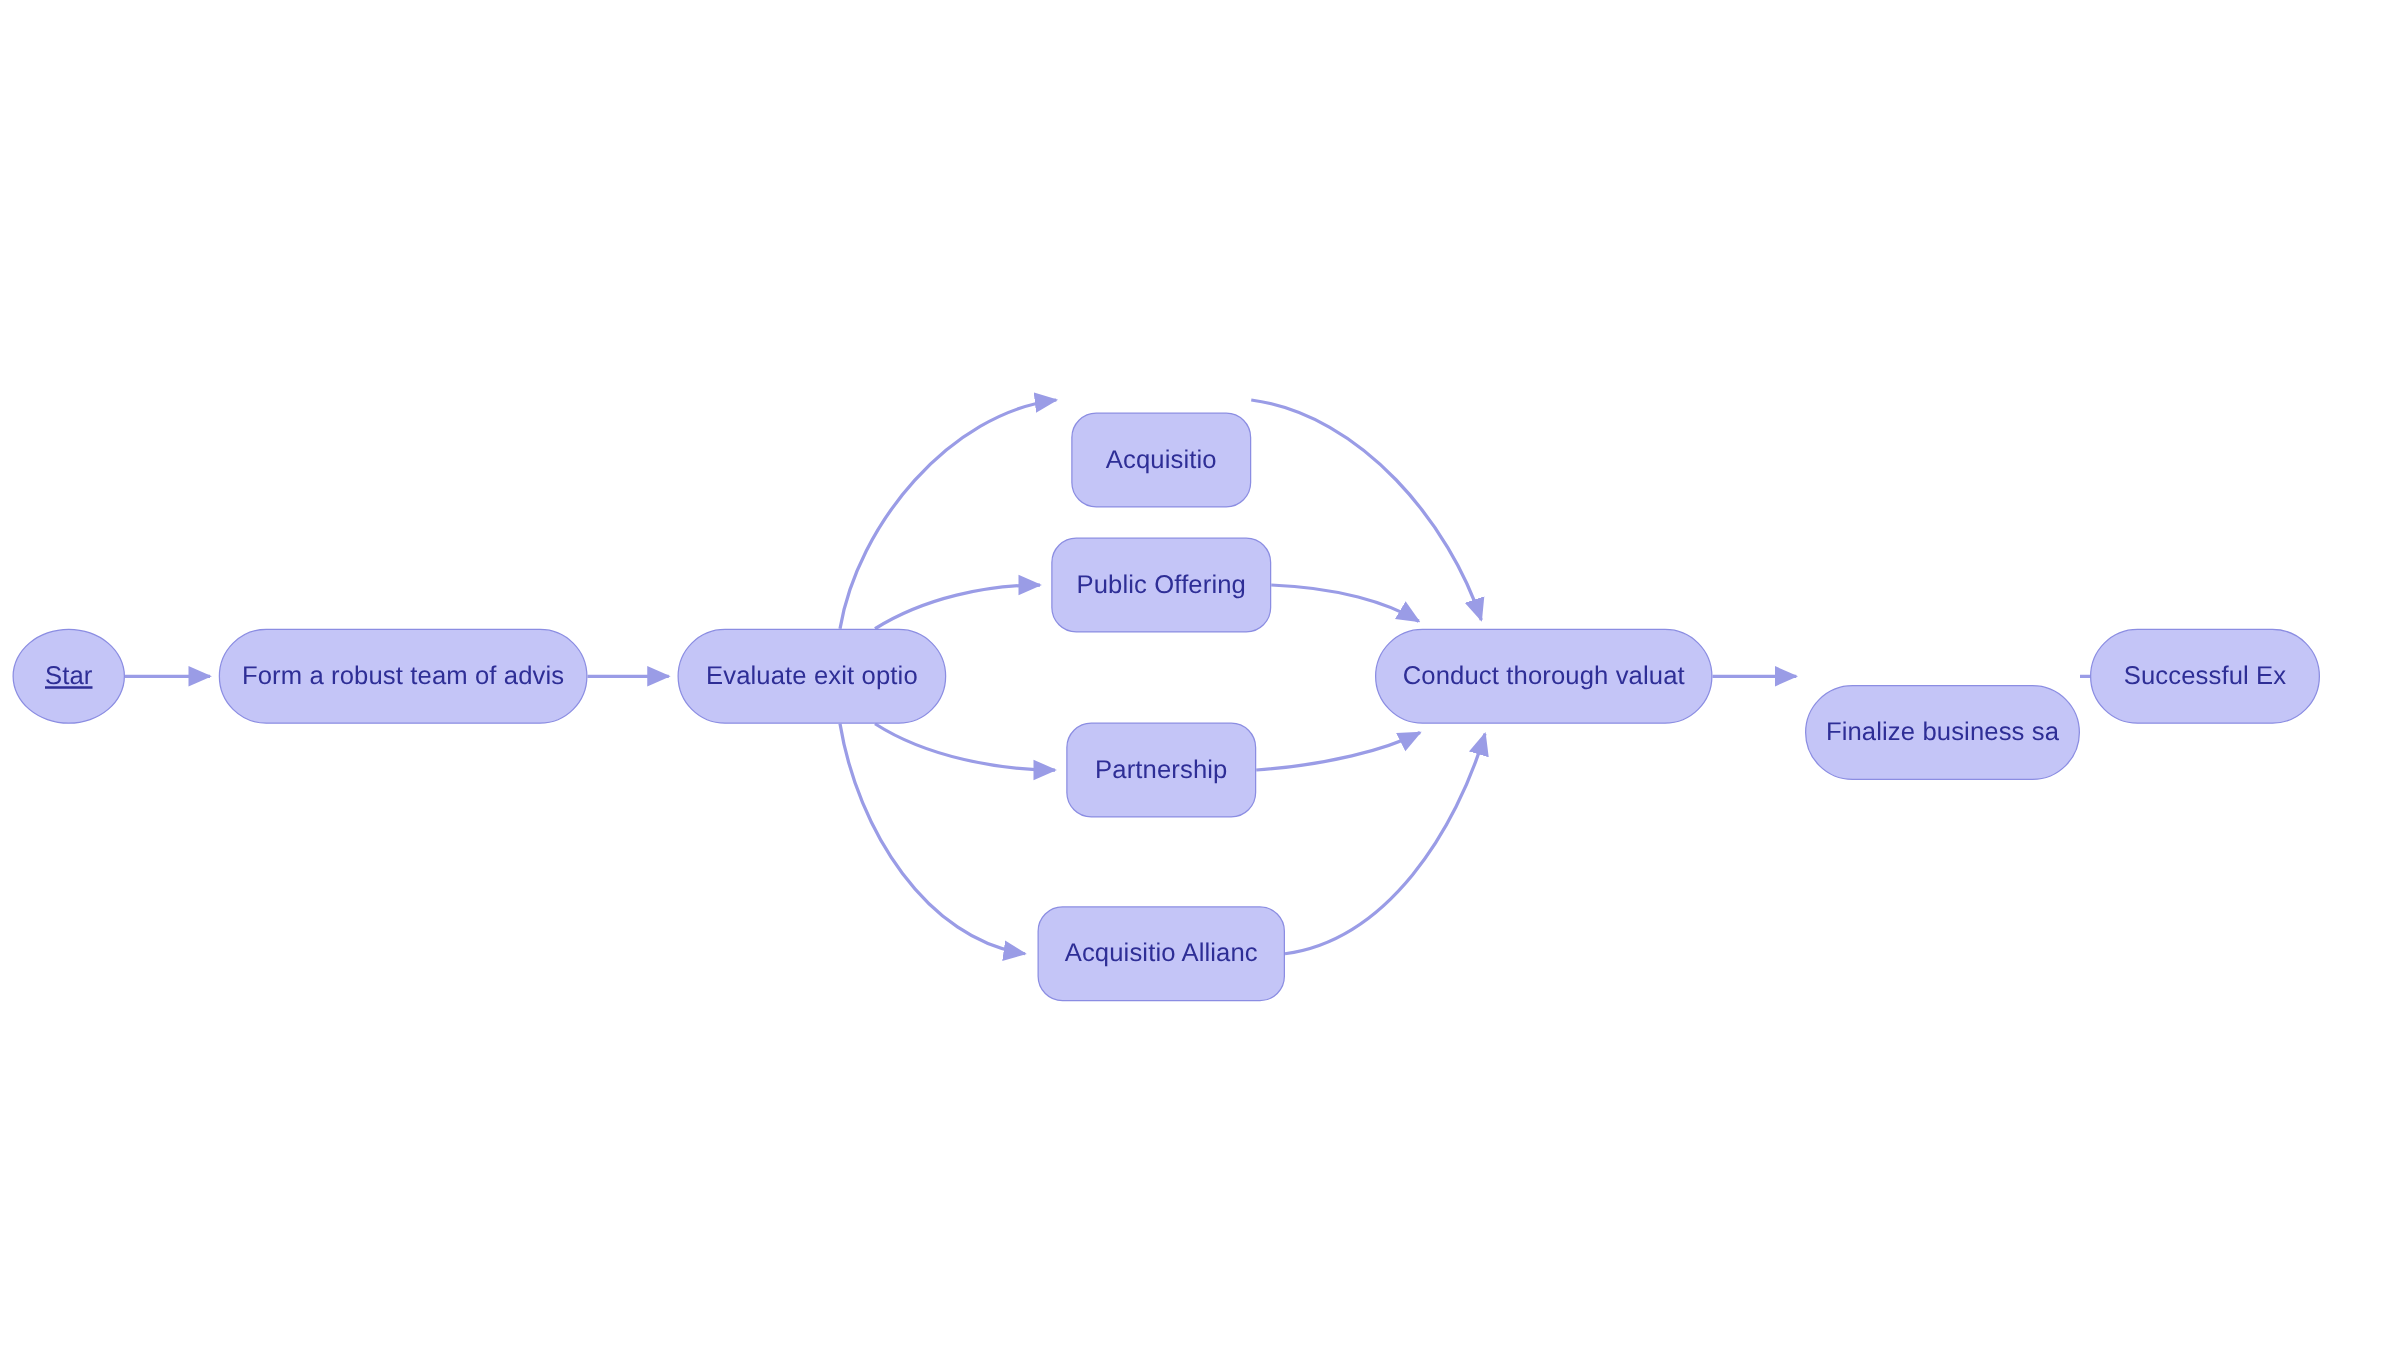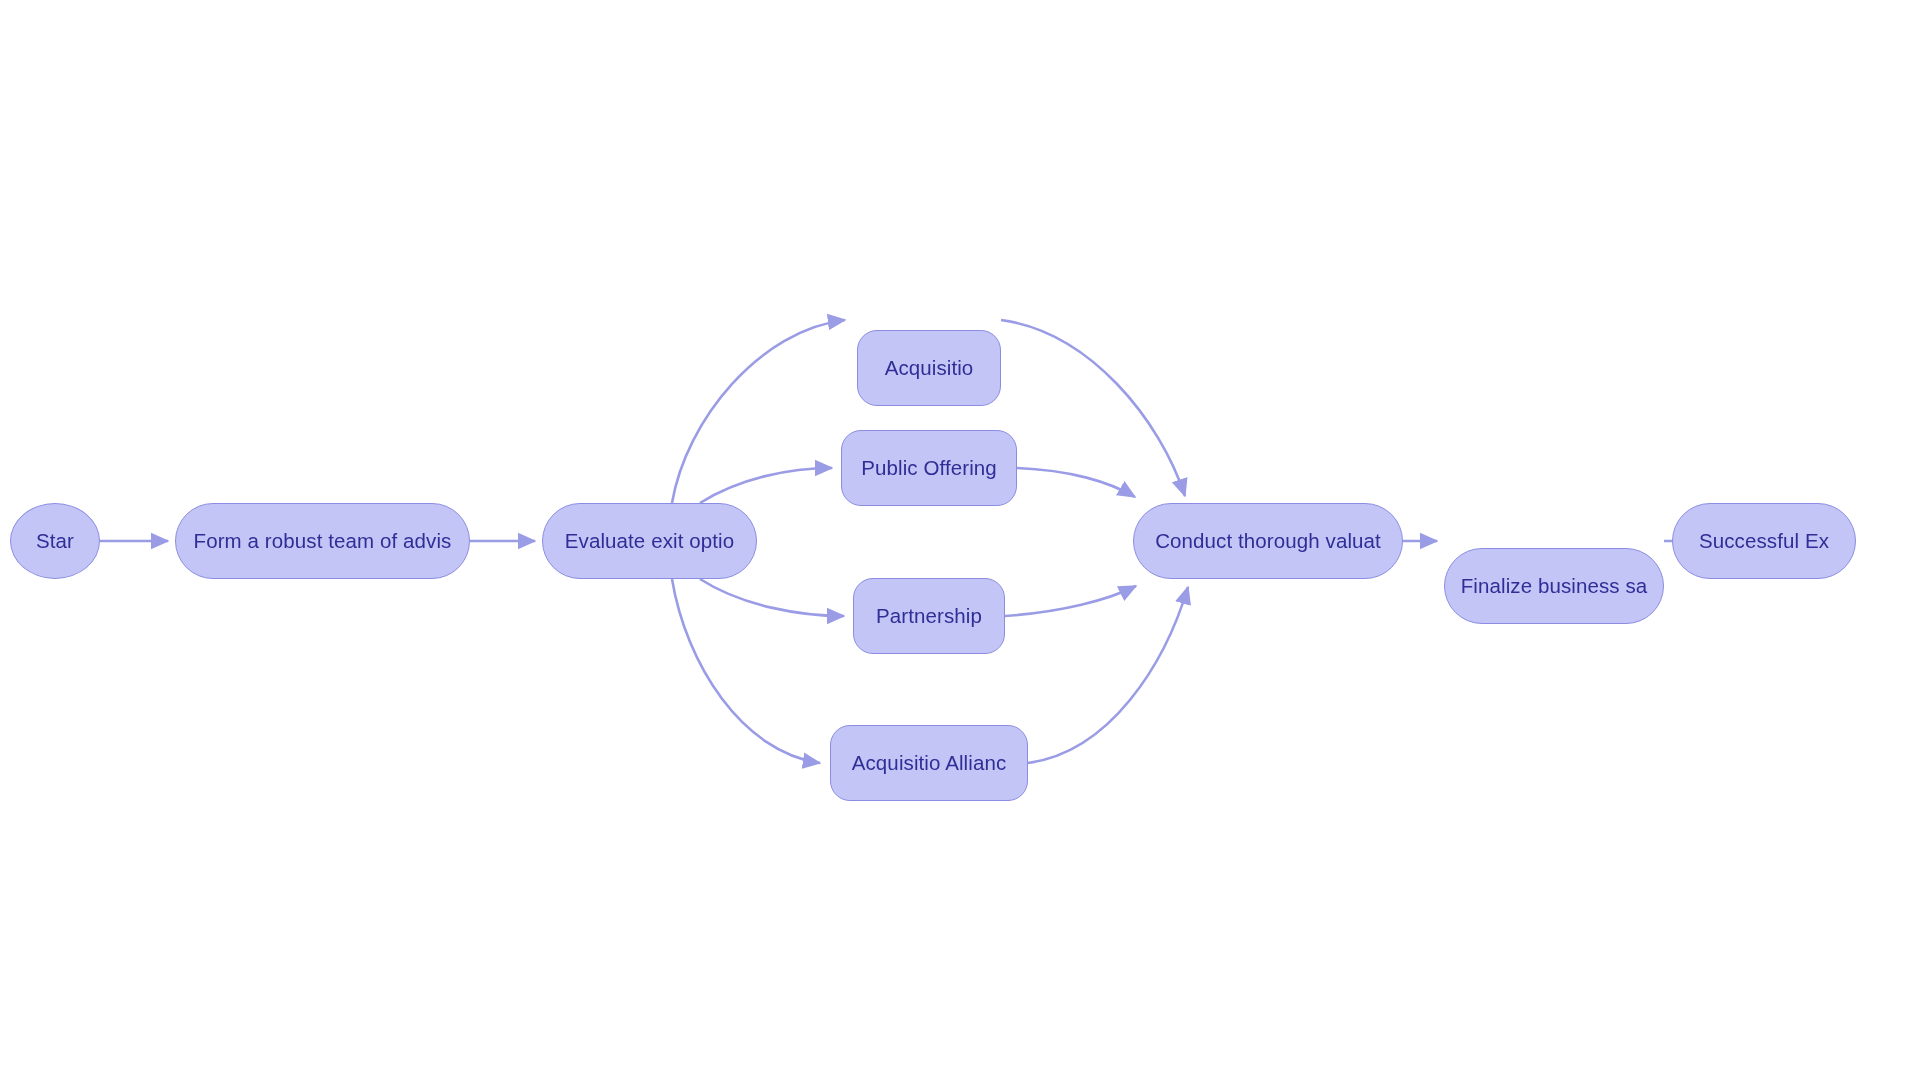--- a/index.html
+++ b/index.html
@@ -108,21 +108,21 @@
       <path d="M 1005 616 C 1062 612 1108 600 1136 586"></path>
       <path d="M 1028 763 C 1110 752 1165 664 1188 587"></path>
 
       <path d="M 1370 541 L 1437 541"></path>
       <path d="M 1664 541 L 1729 541"></path>
     </g>
   </svg>
 
   <div id="node-layer">
 
-    <div class="node ellipse" style="left:10px; top:503px; width:90px; height:76px;">
+    <div class="node ellipse" style="left:10px; top:503px; width:90px; height:76px;text-decoration:underline;">
       <span class="node-label">Star</span>
     </div>
 
     <div class="node stadium" style="left:175px; top:503px; width:295px; height:76px;">
       <span class="node-label">Form a robust team of advis</span>
     </div>
 
     <div class="node stadium" style="left:542px; top:503px; width:215px; height:76px;">
       <span class="node-label">Evaluate exit optio</span>
     </div>
@@ -136,21 +136,21 @@
     </div>
 
     <div class="node round-rect" style="left:853px; top:578px; width:152px; height:76px;">
       <span class="node-label">Partnership</span>
     </div>
 
     <div class="node round-rect" style="left:830px; top:725px; width:198px; height:76px;">
       <span class="node-label">Acquisitio Allianc</span>
     </div>
 
-    <div class="node stadium" style="left:1133px; top:503px; width:270px; height:76px;">
+    <div class="node stadium" style="left:1100px; top:503px; width:270px; height:76px;">
       <span class="node-label">Conduct thorough valuat</span>
     </div>
 
     <div class="node stadium" style="left:1444px; top:503px; width:220px; height:76px;margin-top:45px;">
       <span class="node-label">Finalize business sa</span>
     </div>
 
     <div class="node stadium" style="left:1672px; top:503px; width:184px; height:76px;">
       <span class="node-label">Successful Ex</span>
     </div>

